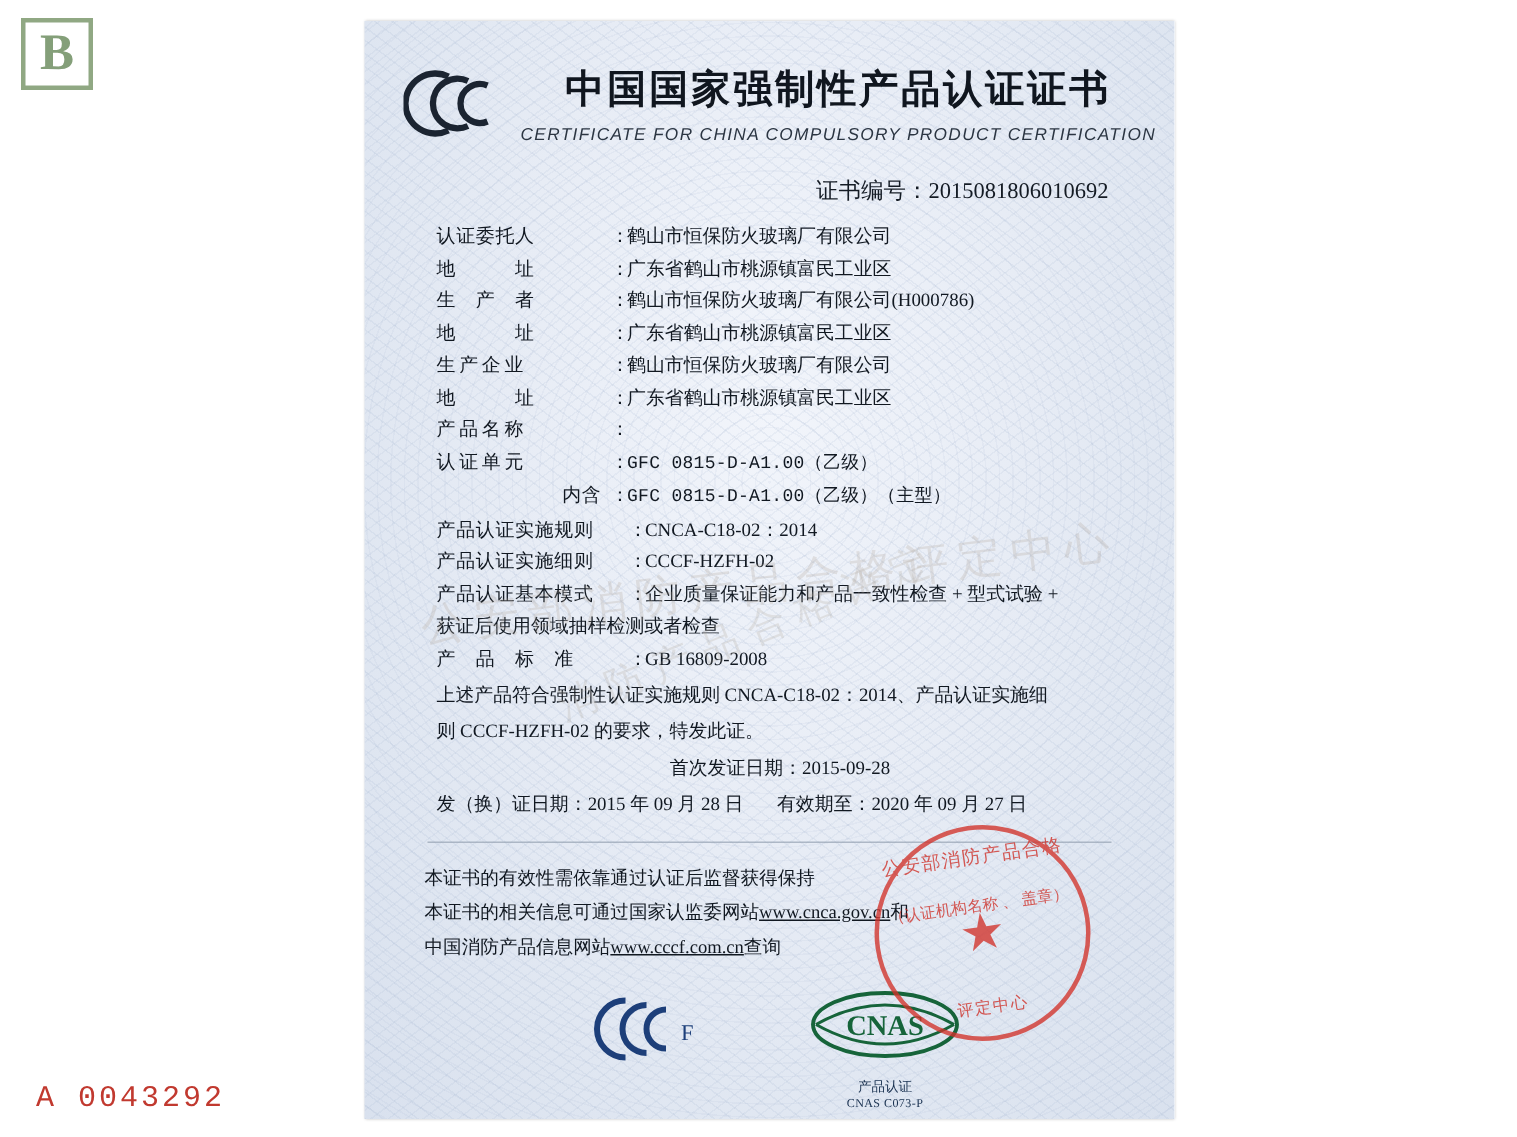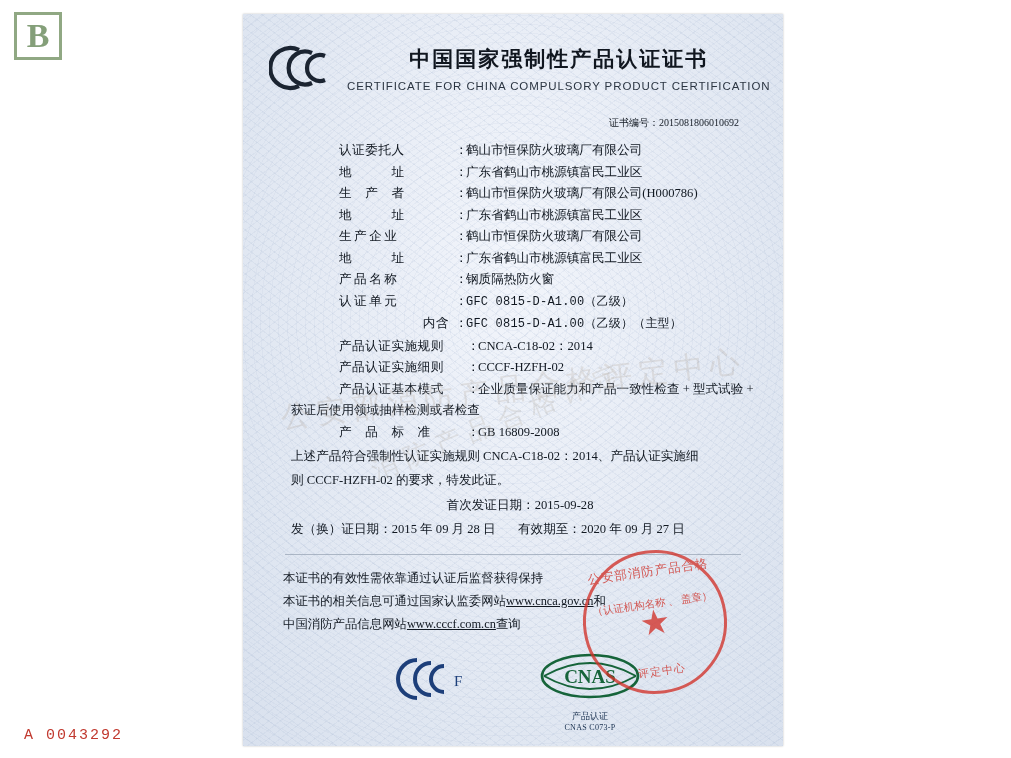--- a/index.html
+++ b/index.html
@@ -81,40 +81,41 @@
     margin-right: 6px;
     position: relative;
   }
   .title-block {
     flex: 1;
     text-align: center;
     padding-right: 10px;
   }
   .title-cn {
     font-family: "Liberation Serif", serif;
-    font-size: 21px;
+    font-size: 26px;
     font-weight: bold;
     letter-spacing: 2px;
     color: #10161f;
   }
   .title-en {
     margin-top: 7px;
     font-size: 11.5px;
     letter-spacing: 0.9px;
     color: #2b3542;
     white-space: nowrap;
+    font-style: italic;
   }
 
   
   .cert-no {
     margin-top: 22px;
     text-align: right;
     padding-right: 44px;
     font-family: "Liberation Serif", serif;
-    font-size: 10px;
+    font-size: 15px;
     color: #141b24;
     padding-left: 16px;
   }
 
   
   .fields {
     margin-top: 10px;
     padding: 0 34px 0 48px;
     font-family: "Liberation Serif", serif;
     font-size: 12.6px;
@@ -123,21 +124,20 @@
   }
   .row {
     display: flex;
     align-items: baseline;
     white-space: nowrap;
   }
   .lbl {
     width: 116px;
     flex: none;
     letter-spacing: 0.5px;
-    margin-left: 48px;
   }
   .lbl.sp2 { letter-spacing: 2.5px; }
   .colon { width: 11px; flex: none; }
   .val { flex: 1; }
   .val-mono {
     font-family: "Liberation Mono", monospace;
     font-size: 12px;
     letter-spacing: 0.2px;
   }
   .para {
@@ -257,21 +257,21 @@
     font-weight: bold;
     letter-spacing: 1.5px;
   }
 
   
   .serial {
     position: absolute;
     left: 24px;
     bottom: 14px;
     font-family: "Liberation Mono", monospace;
-    font-size: 15px;
+    font-size: 20px;
     letter-spacing: 2px;
     color: #c1392f;
     z-index: 8;
   }
 
   
   .wm {
     position: absolute;
     left: 0; right: 0;
     top: 355px;
@@ -366,21 +366,20 @@
 
       <div class="row">
         <span class="lbl">地　　　址</span>
         <span class="colon">：</span>
         <span class="val">广东省鹤山市桃源镇富民工业区</span>
       </div>
 
       <div class="row">
         <span class="lbl sp2">产品名称</span>
         <span class="colon">：</span>
-        <span class="val">钢质隔热防火窗</span>
       </div>
 
       <div class="row">
         <span class="lbl sp2">认证单元</span>
         <span class="colon">：</span>
         <span class="val val-mono">GFC 0815-D-A1.00（乙级）</span>
       </div>
 
       <div class="row">
         <span class="lbl" style="text-align:right;padding-right:6px;box-sizing:border-box;">内含</span>

